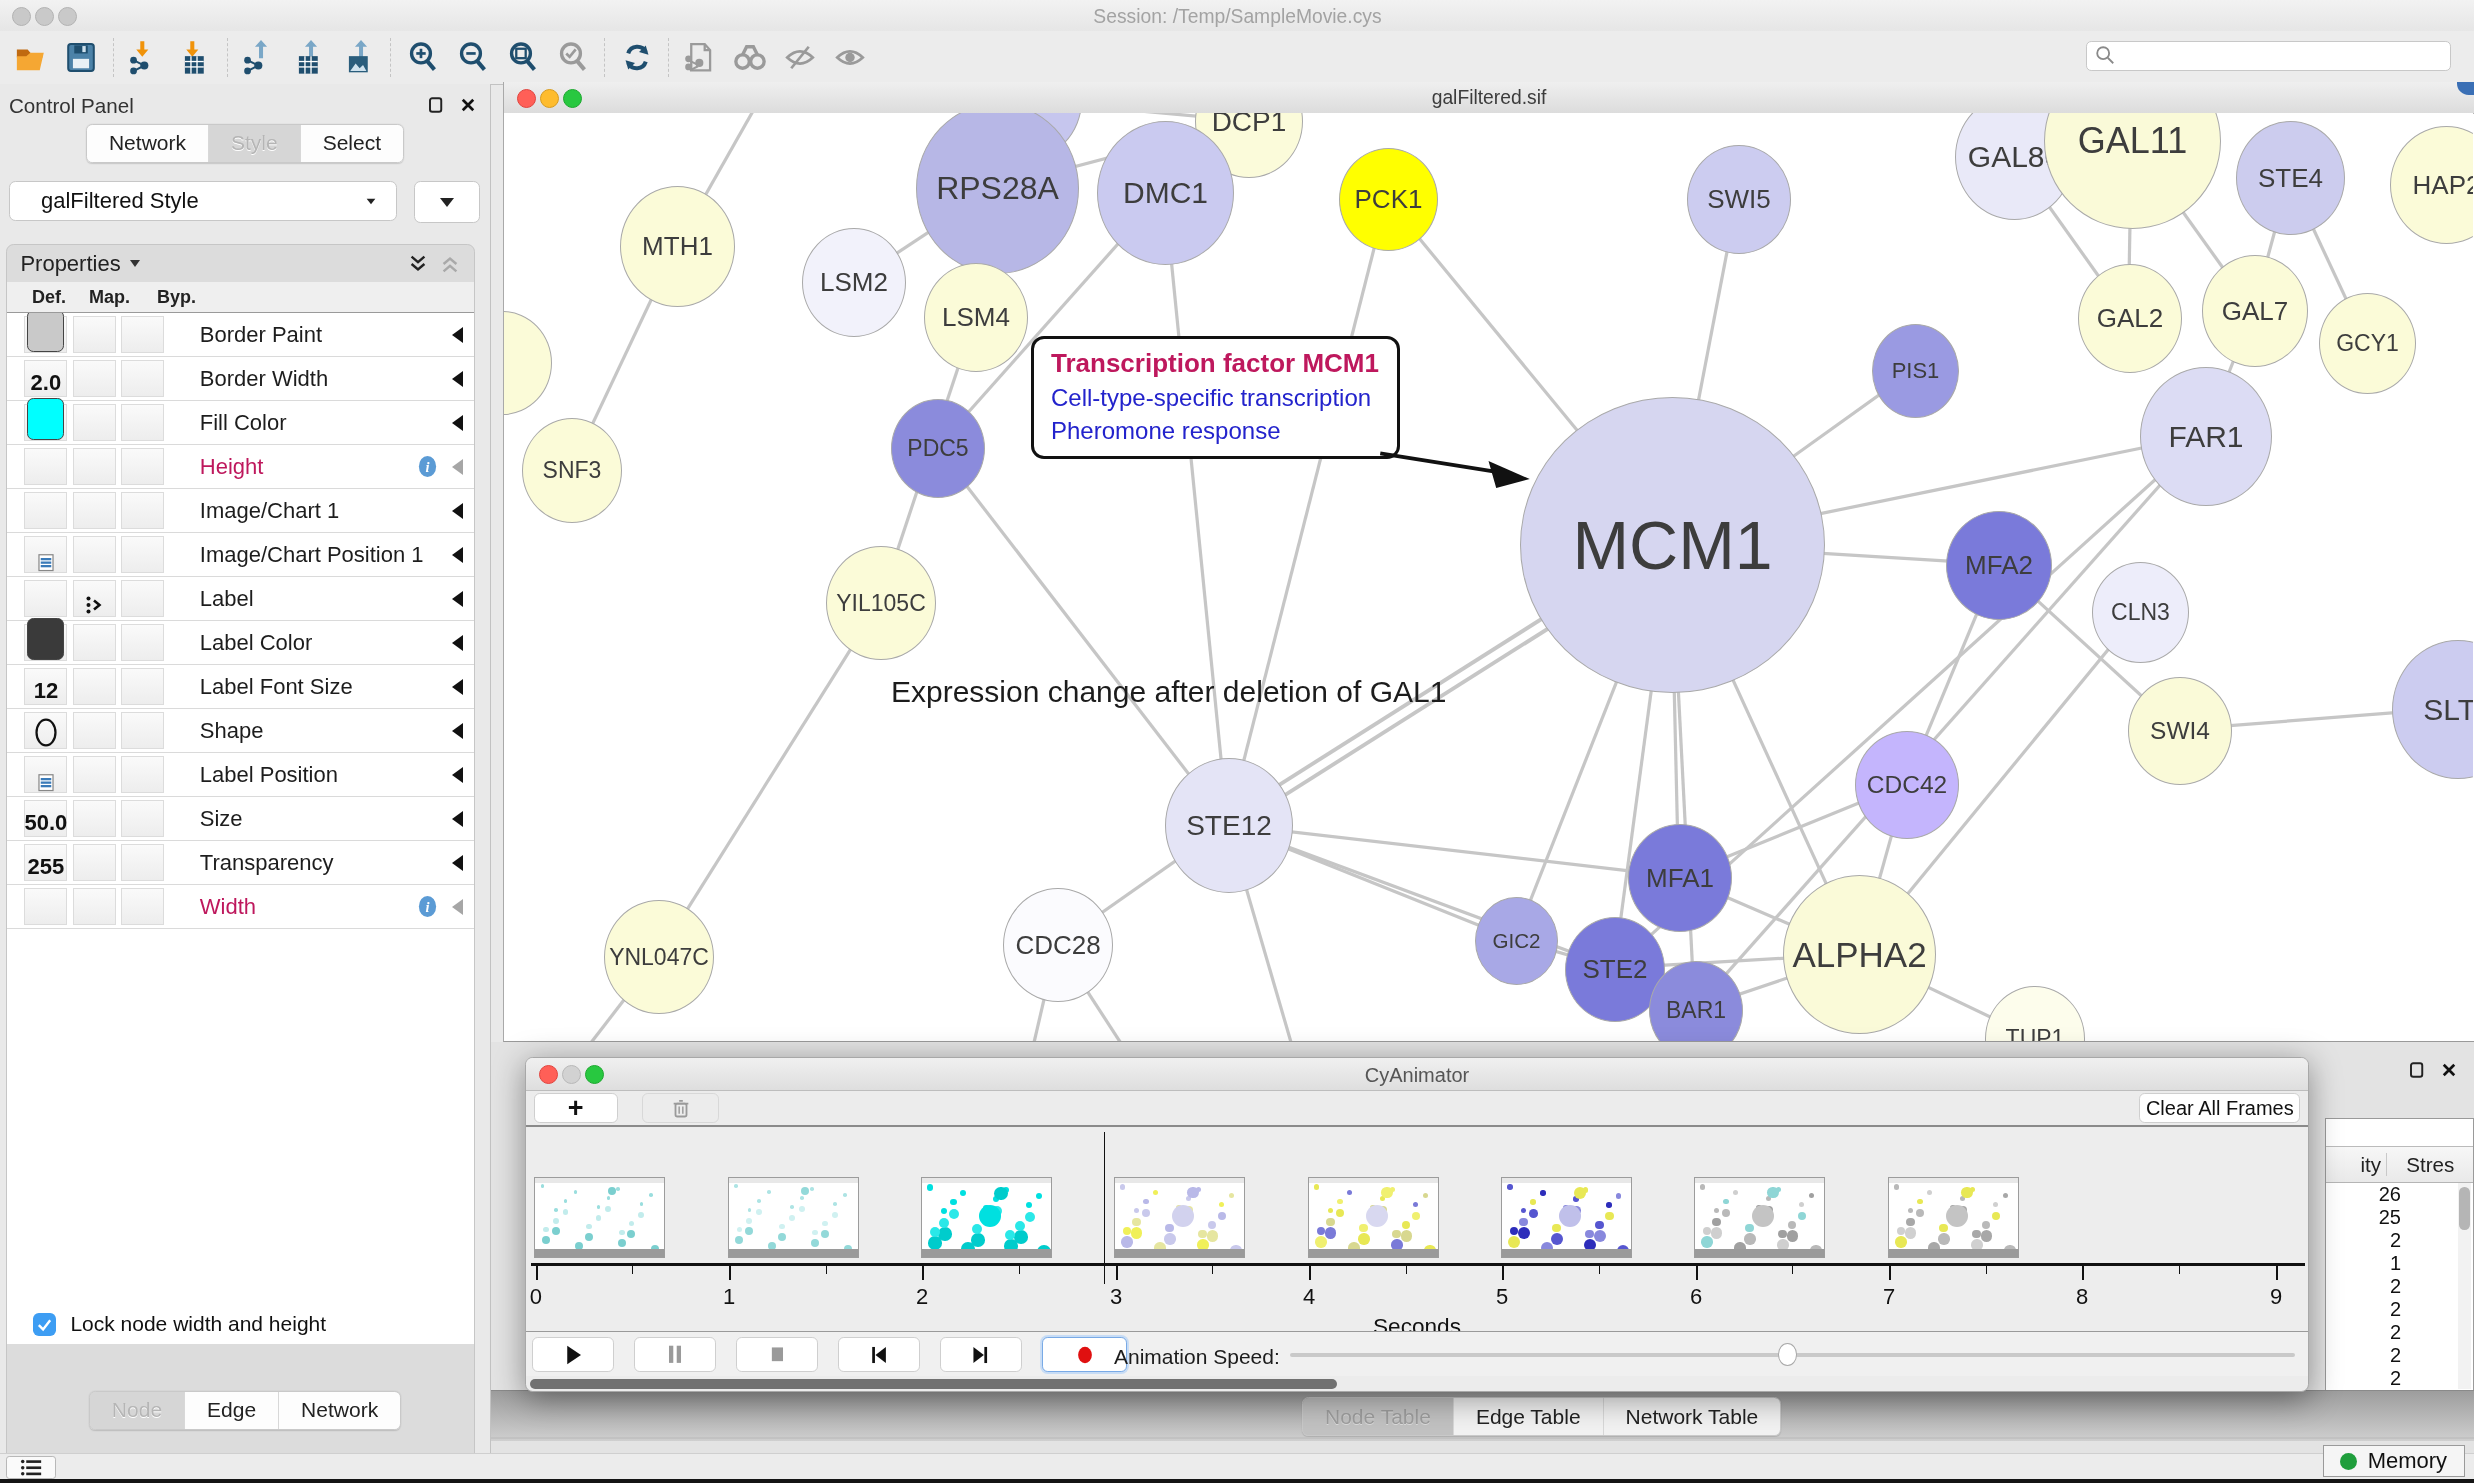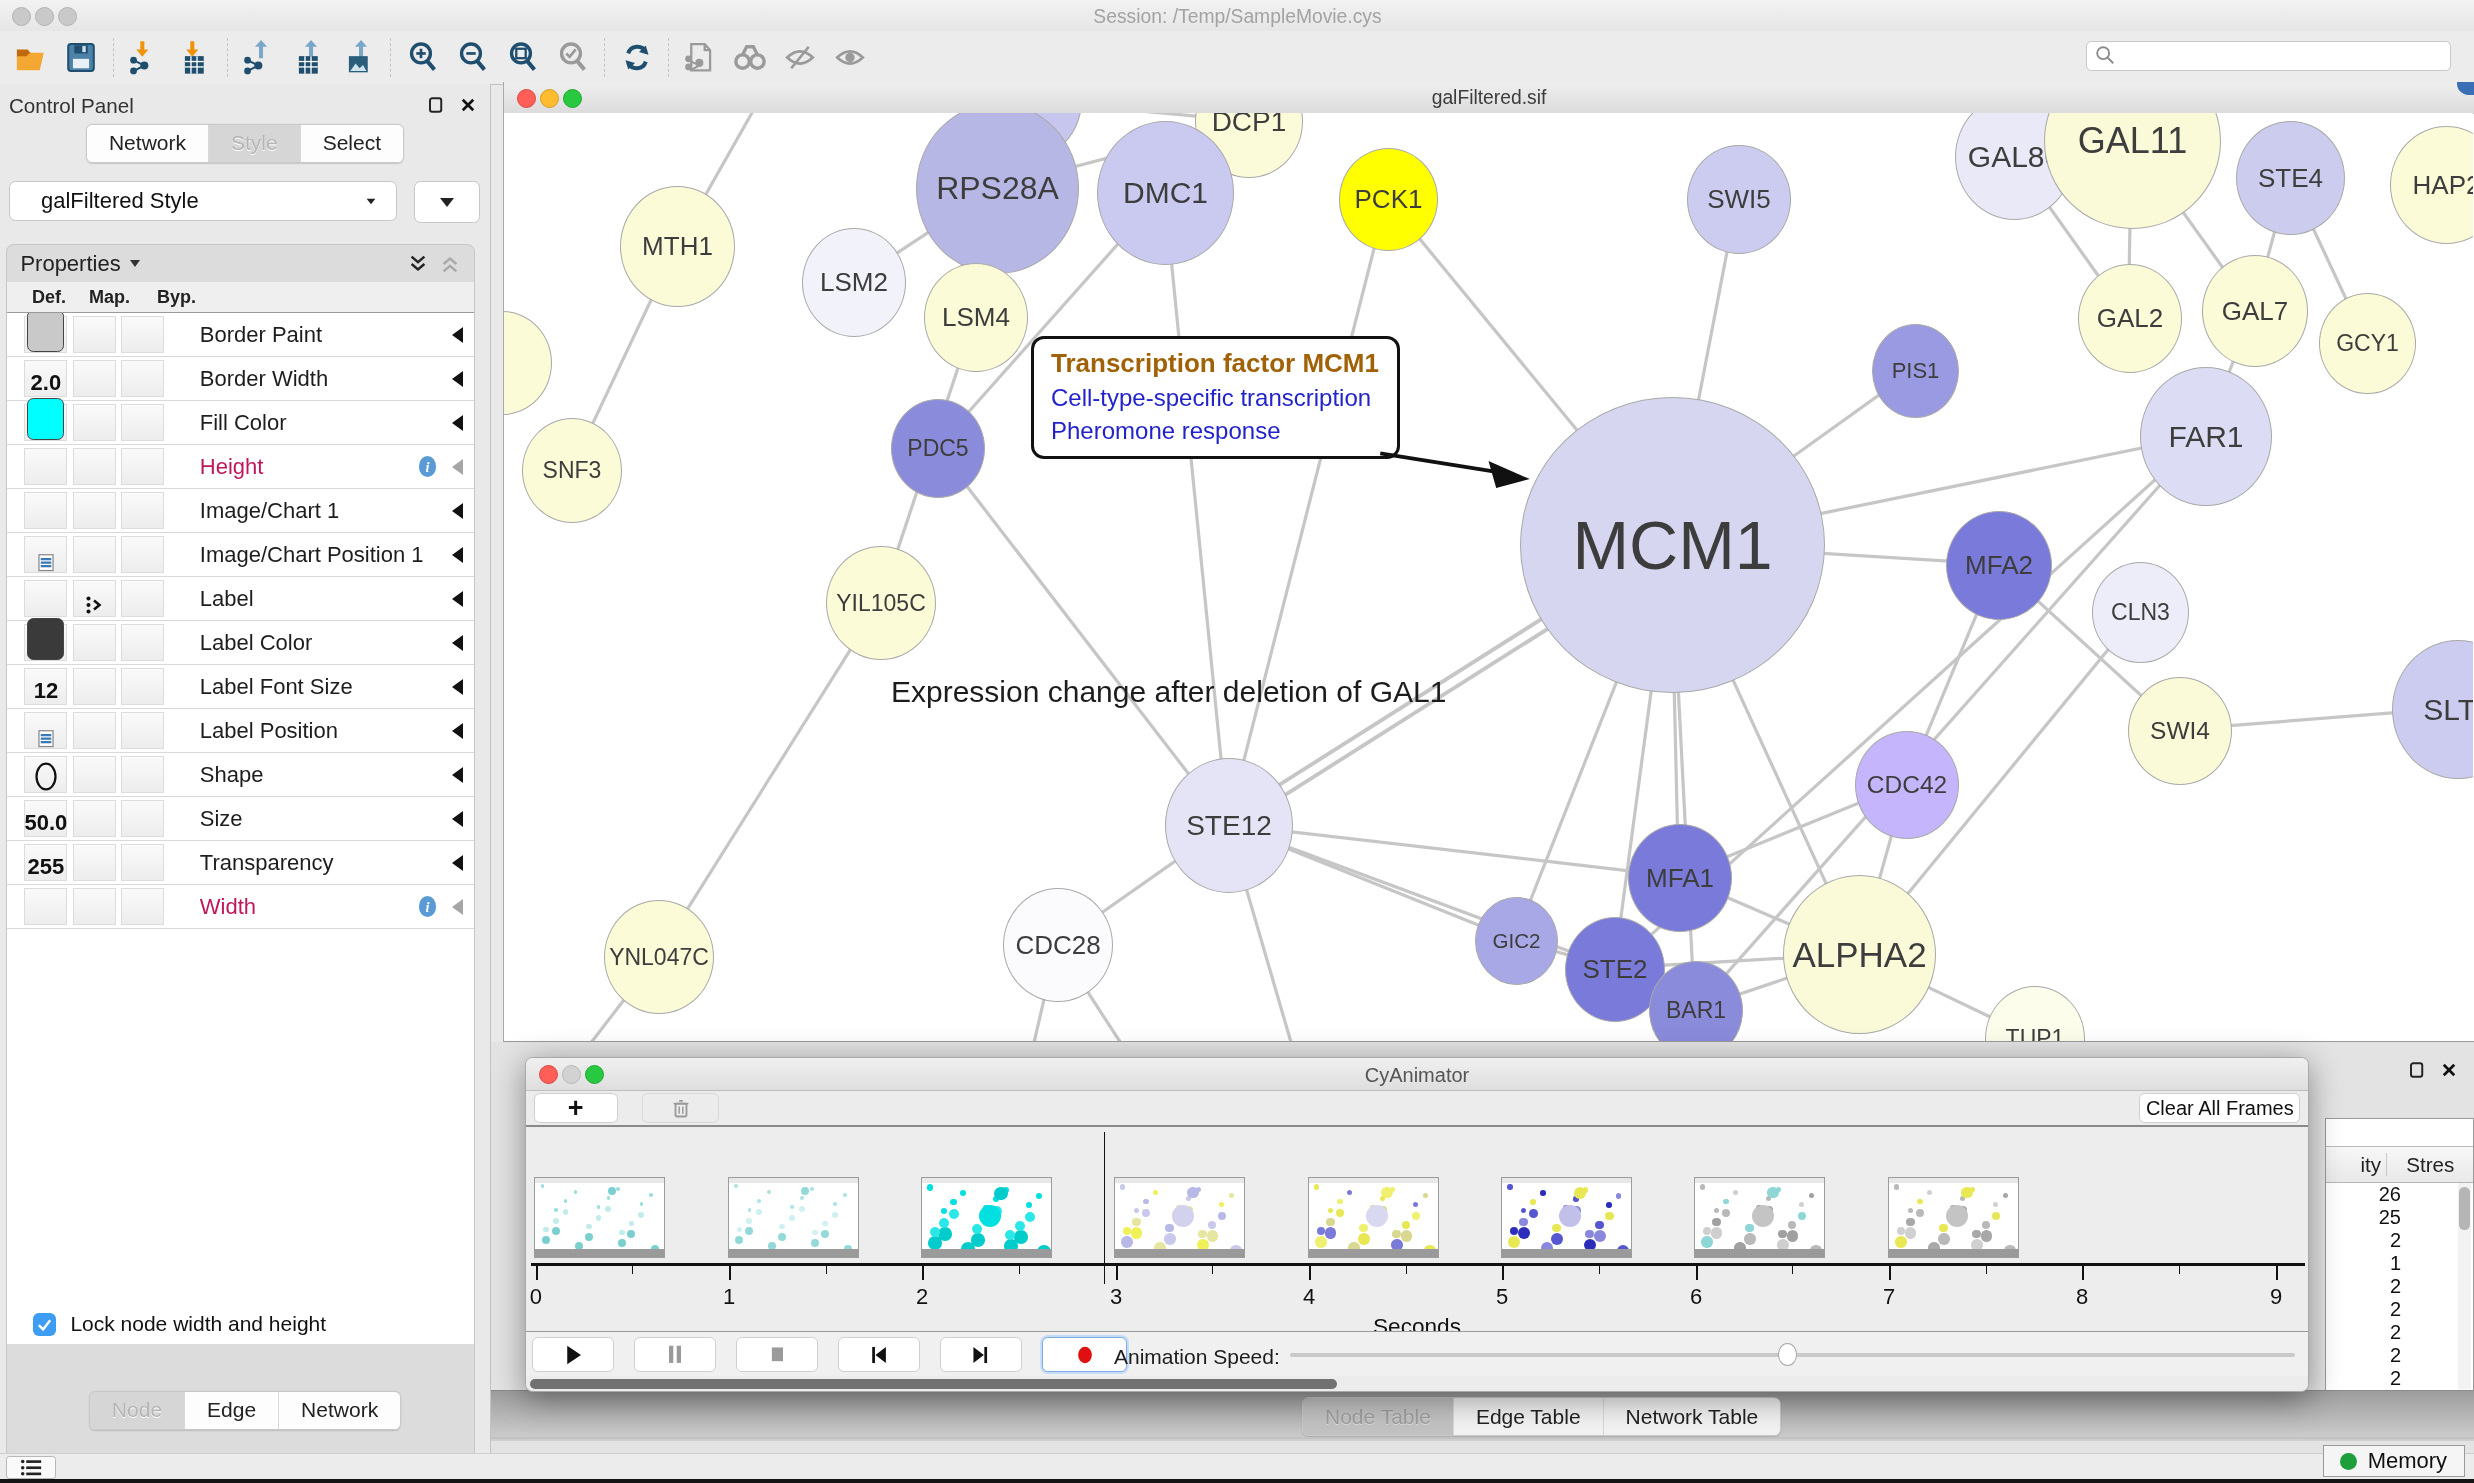--- a/index.html
+++ b/index.html
@@ -89,21 +89,21 @@
   .tl-yellow{background:#febc2e;border:0.6px solid #d89c1f;}
   .tl-green{background:#28c840;border:0.6px solid #1da82f;}
   .tl-grey{background:#d2d2d2;border:0.6px solid #b8b8b8;}
   #net-accent{right:0;top:0;width:17px;height:13px;background:#3a6fb5;border-bottom-left-radius:11.6px;}
   #net-canvas{left:0;top:31px;width:1969px;height:928px;overflow:hidden;background:#fff;}
   .node{position:absolute;border-radius:50%;display:flex;align-items:center;justify-content:center;
     border:1.3px solid #a9a9a9;color:#3d3d3d;}
   .node span{white-space:nowrap;}
   #annotation{position:absolute;left:527px;top:223px;width:369px;height:123px;background:#fff;
     border:3.9px solid #111;border-radius:13px;box-sizing:border-box;padding:9px 17px;}
-  #annot-title{font-size:26px;font-weight:bold;color:#a16207;}
+  #annot-title{font-size:26px;font-weight:bold;color:#be185d;}
   .annot-link{font-size:24px;color:#2323cc;margin-top:5.2px;}
   #caption{position:absolute;left:387px;top:562px;font-size:30px;color:#1c1c1c;}
 
   
   #table-panel{left:491px;top:1042px;width:1984px;height:411px;background:#e3e3e3;}
   #tp-ctls{right:17px;top:19.3px;}
   #tp-table{position:absolute;left:1834px;top:76px;width:147px;height:274px;background:#fff;
     border:0.6px solid #9a9a9a;overflow:hidden;}
   #tp-head{height:35px;margin-top:27px;background:linear-gradient(#f7f7f7,#e9e9e9);
     border-top:0.6px solid #bbb;border-bottom:1.3px solid #b5b5b5;display:flex;align-items:center;
@@ -489,45 +489,45 @@
           </div>
           <div class="pcell"></div>
           <div class="pcell"></div>
           <span class="plabel">Label Font Size</span>
           <span class="prow-right">
             <span class="tri-left"></span>
           </span>
         </div>
         <div class="prow">
           <div class="pcell">
+            <svg width="26" height="31" viewBox="0 0 30 36">
+              <ellipse cx="15" cy="18" rx="11" ry="15" fill="none" stroke="#111" stroke-width="2.6"></ellipse>
+            </svg>
+          </div>
+          <div class="pcell"></div>
+          <div class="pcell"></div>
+          <span class="plabel">Shape</span>
+          <span class="prow-right">
+            <span class="tri-left"></span>
+          </span>
+        </div>
+        <div class="prow">
+          <div class="pcell">
             <svg width="22" height="19.3" viewBox="0 0 24 22">
               <rect x="4" y="2" width="16" height="18" fill="#fff" stroke="#888" stroke-width="1.4"></rect>
               <g stroke="#3a7ab8" stroke-width="2.6">
                 <line x1="6" y1="7" x2="18" y2="7"></line>
                 <line x1="6" y1="11" x2="18" y2="11"></line>
                 <line x1="6" y1="15" x2="18" y2="15"></line>
               </g>
             </svg>
           </div>
           <div class="pcell"></div>
           <div class="pcell"></div>
           <span class="plabel">Label Position</span>
-          <span class="prow-right">
-            <span class="tri-left"></span>
-          </span>
-        </div>
-        <div class="prow">
-          <div class="pcell">
-            <svg width="26" height="31" viewBox="0 0 30 36">
-              <ellipse cx="15" cy="18" rx="11" ry="15" fill="none" stroke="#111" stroke-width="2.6"></ellipse>
-            </svg>
-          </div>
-          <div class="pcell"></div>
-          <div class="pcell"></div>
-          <span class="plabel">Shape</span>
           <span class="prow-right">
             <span class="tri-left"></span>
           </span>
         </div>
         <div class="prow">
           <div class="pcell">
             <span class="pval">50.0</span>
           </div>
           <div class="pcell"></div>
           <div class="pcell"></div>

